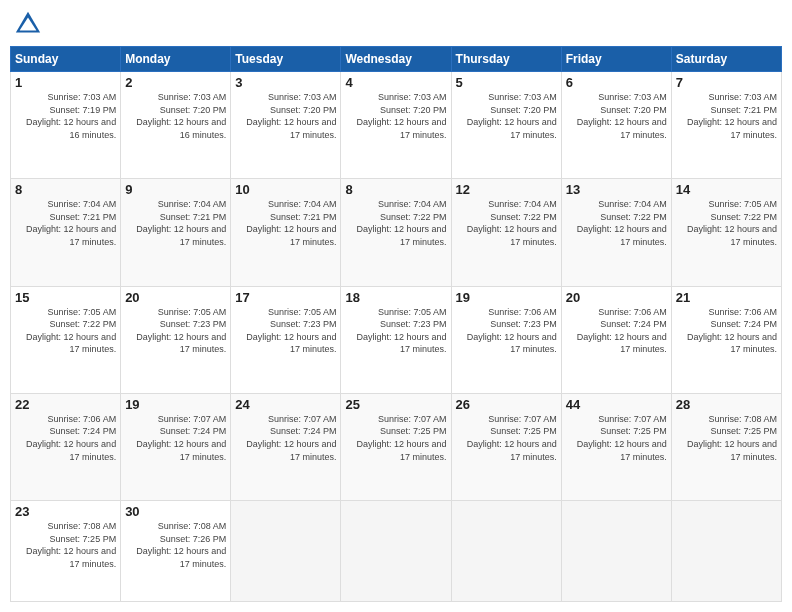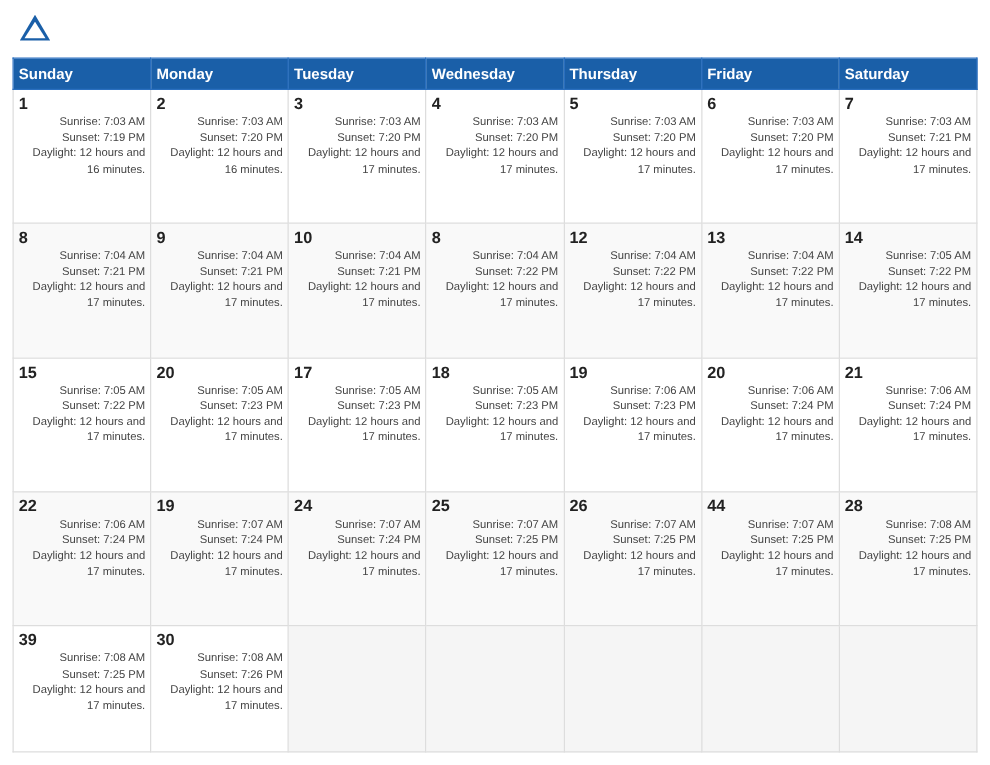--- a/index.html
+++ b/index.html
@@ -257,21 +257,21 @@
             <span class="day-num">44</span>
             <div class="day-info">Sunrise: 7:07 AM<br>Sunset: 7:25 PM<br>Daylight: 12 hours and 17 minutes.</div>
           </td>
           <td>
             <span class="day-num">28</span>
             <div class="day-info">Sunrise: 7:08 AM<br>Sunset: 7:25 PM<br>Daylight: 12 hours and 17 minutes.</div>
           </td>
         </tr>
         <tr>
           <td>
-            <span class="day-num">39</span>
+            <span class="day-num">23</span>
             <div class="day-info">Sunrise: 7:08 AM<br>Sunset: 7:25 PM<br>Daylight: 12 hours and 17 minutes.</div>
           </td>
           <td>
             <span class="day-num">30</span>
             <div class="day-info">Sunrise: 7:08 AM<br>Sunset: 7:26 PM<br>Daylight: 12 hours and 17 minutes.</div>
           </td>
           <td class="empty"></td>
           <td class="empty"></td>
           <td class="empty"></td>
           <td class="empty"></td>

